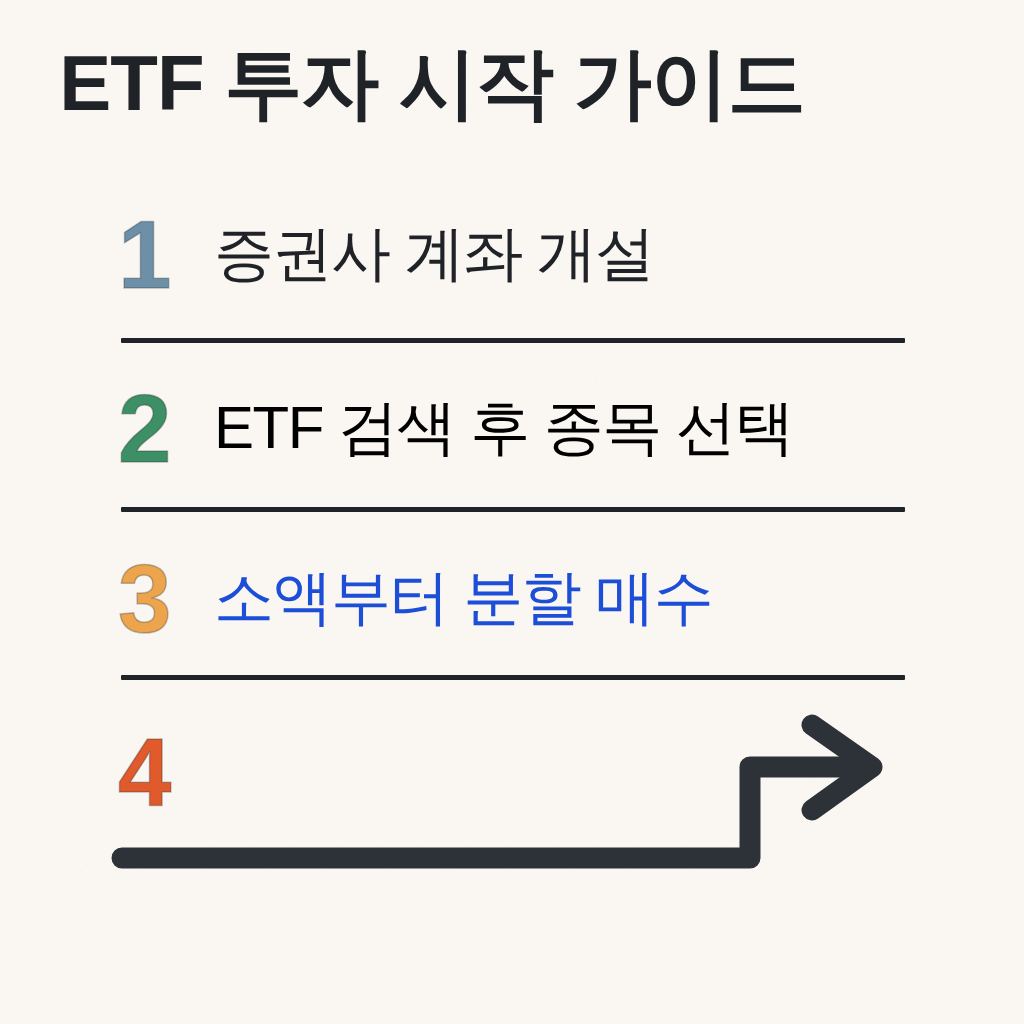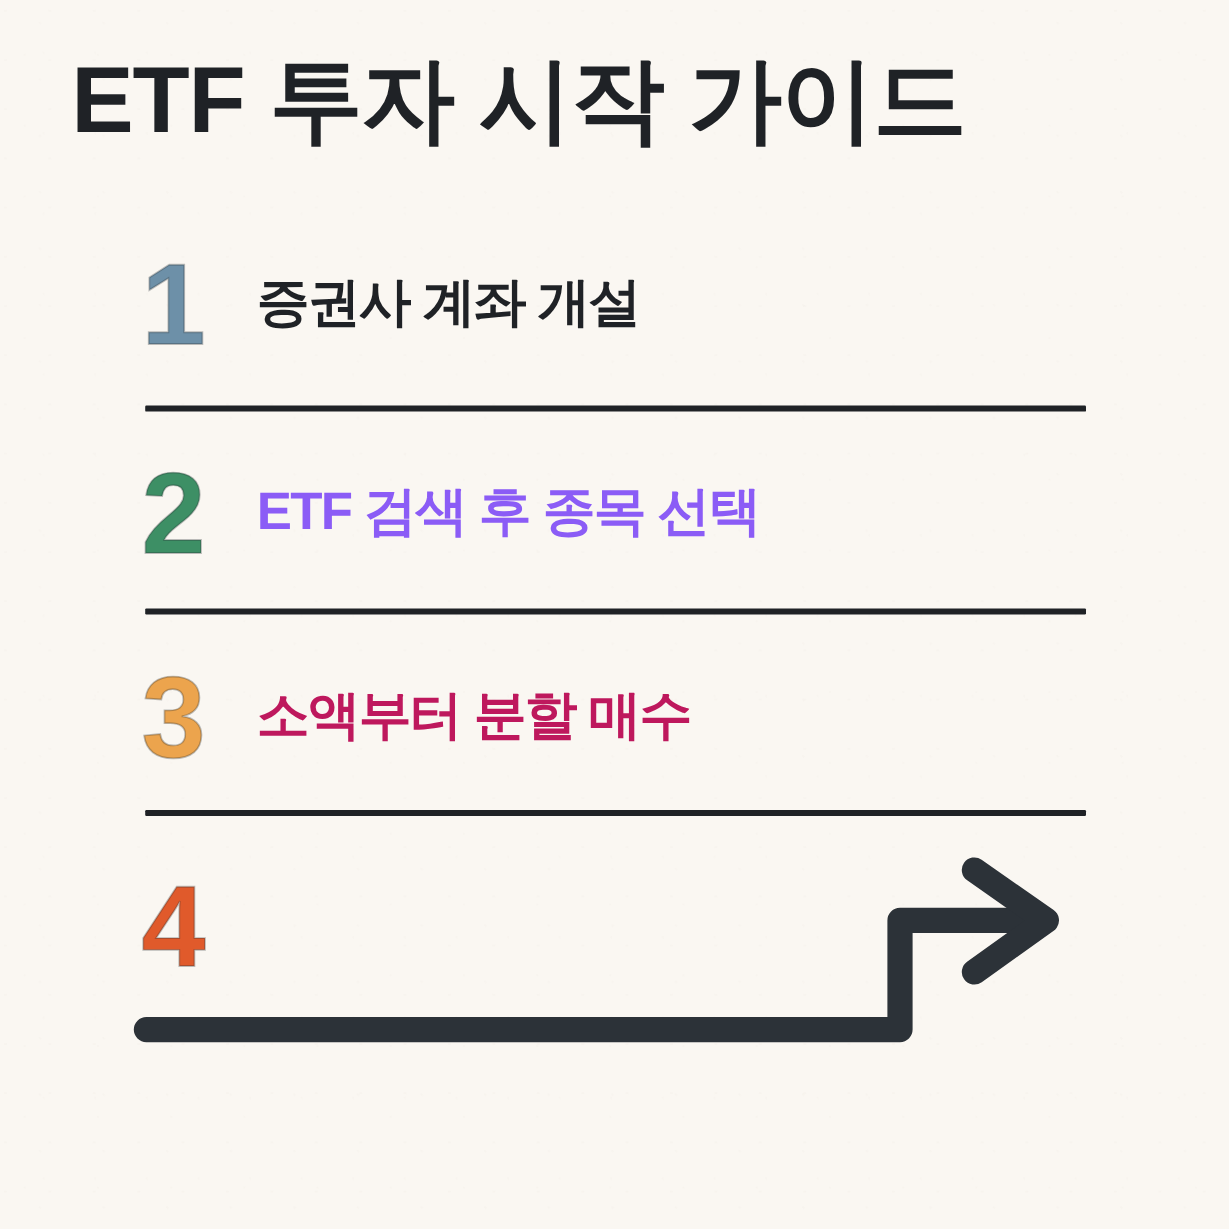--- a/index.html
+++ b/index.html
@@ -70,23 +70,23 @@
     width: 96px;
     flex: 0 0 96px;
     font-size: 96px;
     line-height: 1;
     font-weight: 800;
     letter-spacing: -2px;
     text-align: left;
     -webkit-text-stroke: 1.5px rgba(40,45,50,.30);
   }
   .step-label {
-    font-size: 44px;
+    font-size: 60px;
     line-height: 1.05;
-    font-weight: 700;
+    font-weight: 400;
     letter-spacing: -1.5px;
     color: #1f2226;
     white-space: nowrap;
     padding-bottom: 4px;
   }
 
   
   .divider {
     position: absolute;
     left: 121px;
@@ -119,28 +119,28 @@
 
   <div class="step" id="step-1">
     <div class="step-num" style="color: rgb(109, 144, 168);">1</div>
     <div class="step-label" style="color: rgb(31, 34, 38);">증권사 계좌 개설</div>
   </div>
 
   <div class="divider" id="divider-1" style="display: block; background: rgb(31, 34, 38);"></div>
 
   <div class="step" id="step-2">
     <div class="step-num" style="color: rgb(61, 143, 101);">2</div>
-    <div class="step-label" style="color: #8b5cf6;">ETF 검색 후 종목 선택</div>
+    <div class="step-label" style="color: #000000;">ETF 검색 후 종목 선택</div>
   </div>
 
   <div class="divider" id="divider-2" style="display: block; background: rgb(31, 34, 38);"></div>
 
   <div class="step" id="step-3">
     <div class="step-num" style="color: rgb(236, 164, 77);">3</div>
-    <div class="step-label" style="color: #be185d;">소액부터 분할 매수</div>
+    <div class="step-label" style="color: #1d4ed8;">소액부터 분할 매수</div>
   </div>
 
   <div class="divider" id="divider-3" style="display: block; background: rgb(31, 34, 38);"></div>
 
   <div class="step" id="step-4">
     <div class="step-num" style="color: rgb(224, 90, 43);">4</div>
   </div>
 
   <svg id="arrow" viewBox="0 0 800 200" xmlns="http://www.w3.org/2000/svg">
     <g id="arrow-strokes" fill="none" stroke="#2c3238" stroke-width="21" stroke-linecap="round" stroke-linejoin="round">

